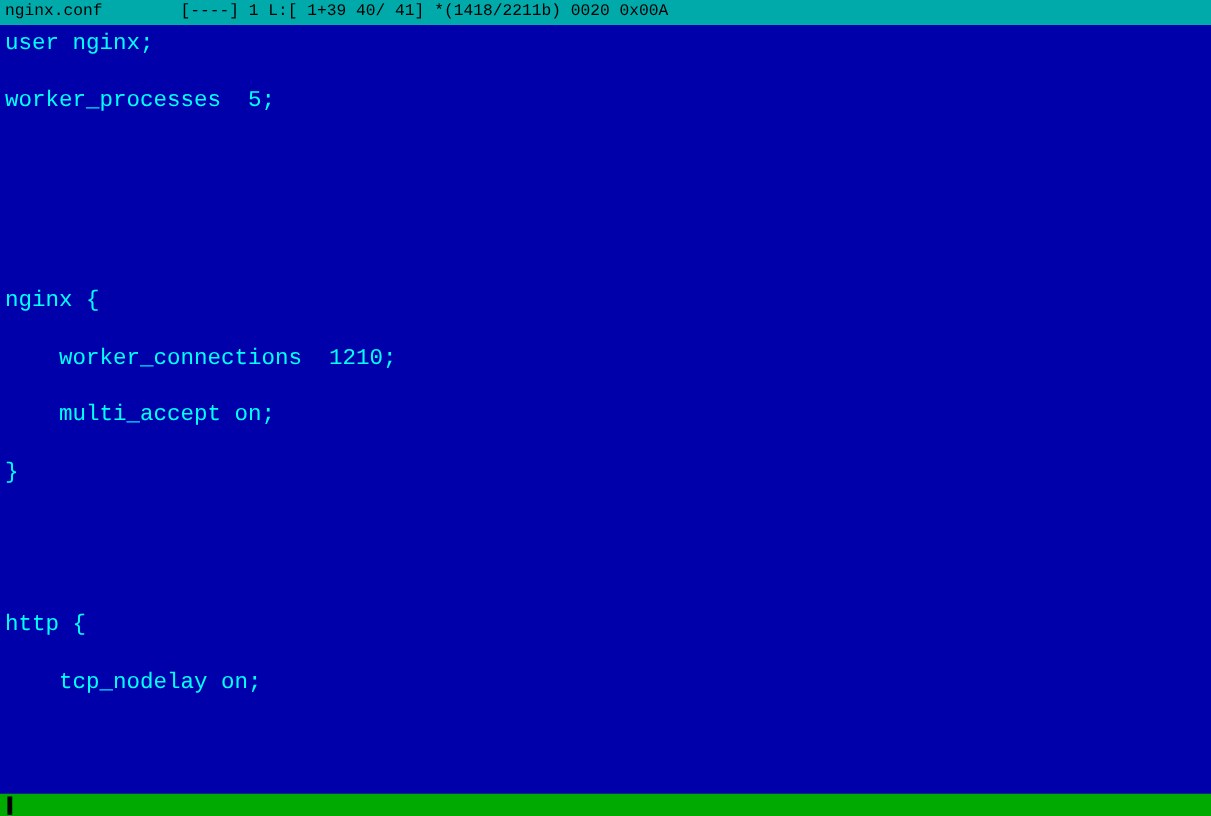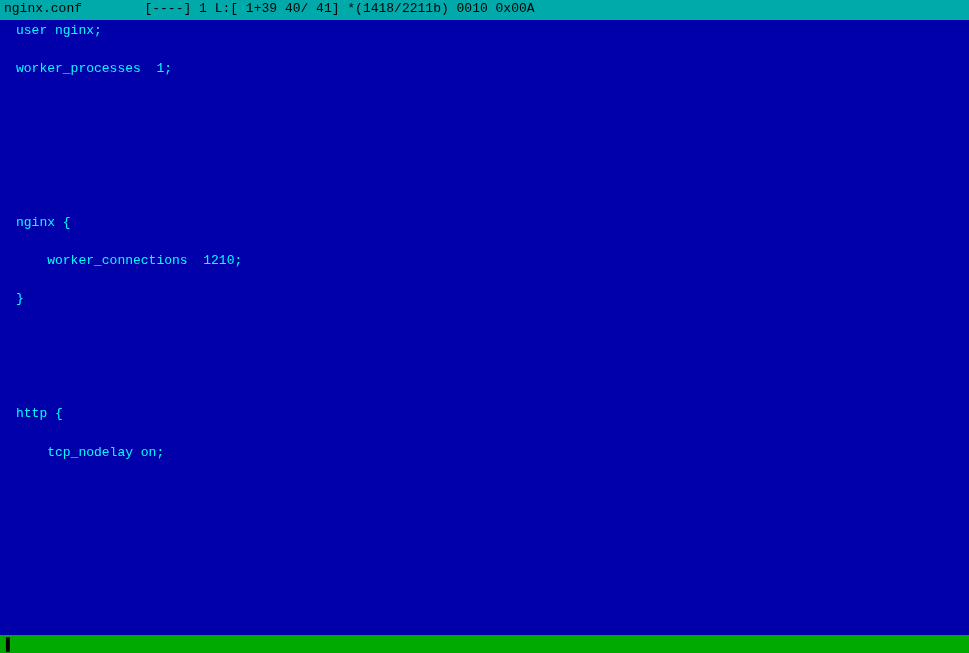--- a/index.html
+++ b/index.html
@@ -45,23 +45,22 @@
       line-height: 1.5;
       color: #00FFFF;
       white-space: pre;
       font-size: 13px;
     }
 
     .line {
       display: block;
       white-space: pre;
       color: #00FFFF;
-      font-size: 13px;
+      font-size: 18px;
       line-height: 1.45;
-      margin-left: 12px;
     }
 
     .empty-line {
       display: block;
       height: 1.45em;
     }
 
     #bottom-bar {
       background-color: #00AA00;
       color: #000000;
@@ -84,33 +83,34 @@
 <div id="terminal">
   <div id="status-bar">
     <span>nginx.conf</span>
     <span>&nbsp;&nbsp;&nbsp;&nbsp;&nbsp;&nbsp;&nbsp;&nbsp;</span>
     <span>[----]</span>
     <span>&nbsp;</span>
     <span>1 L:[  1+39  40/ 41]</span>
     <span>&nbsp;</span>
     <span>*(1418/2211b)</span>
     <span>&nbsp;</span>
-    <span>0010 0x00A</span>
+    <span>0020 0x00A</span>
   </div>
 
   <div id="content"><span class="line">user nginx;</span>
-<span class="line">worker_processes  1;</span>
+<span class="line">worker_processes  5;</span>
 <span class="empty-line">
 </span>
 <span class="empty-line">
 </span>
 <span class="empty-line">
 </span>
 <span class="line">nginx {</span>
 <span class="line">    worker_connections  1210;</span>
+<span class="line">    multi_accept on;</span>
 <span class="line">}</span>
 <span class="empty-line">
 </span>
 <span class="empty-line">
 </span>
 <span class="line">http {</span>
 <span class="line">    tcp_nodelay on;</span>
 
 
 

